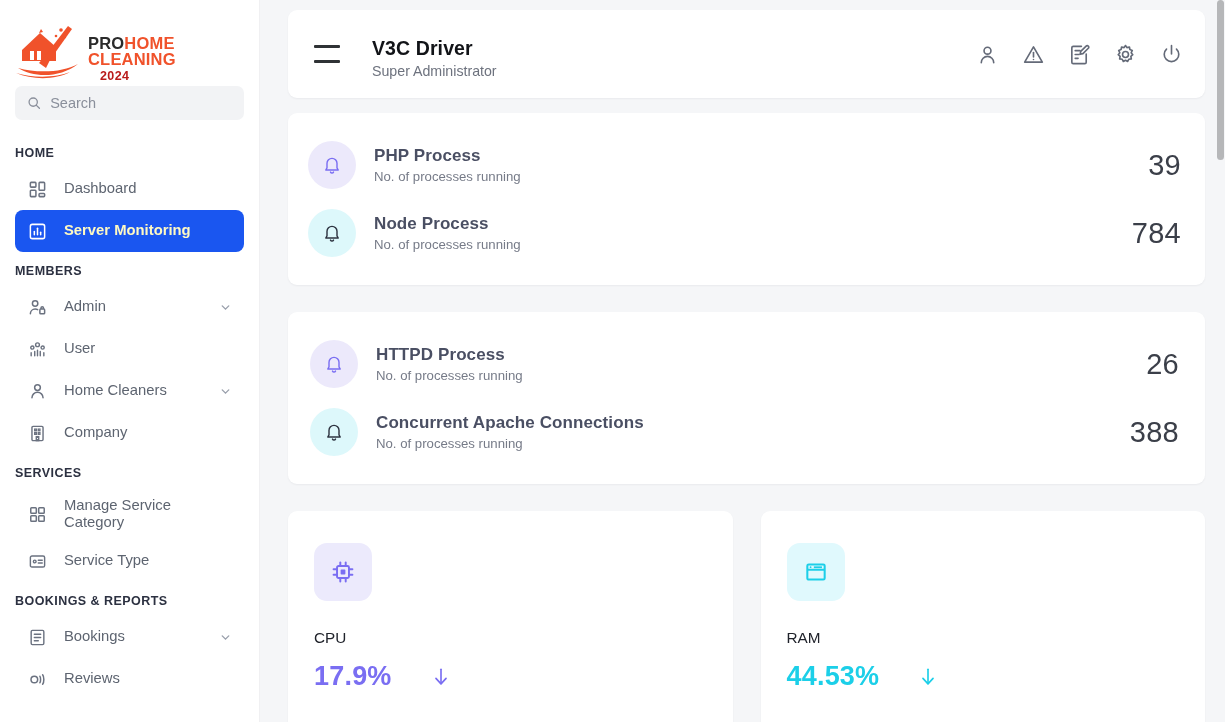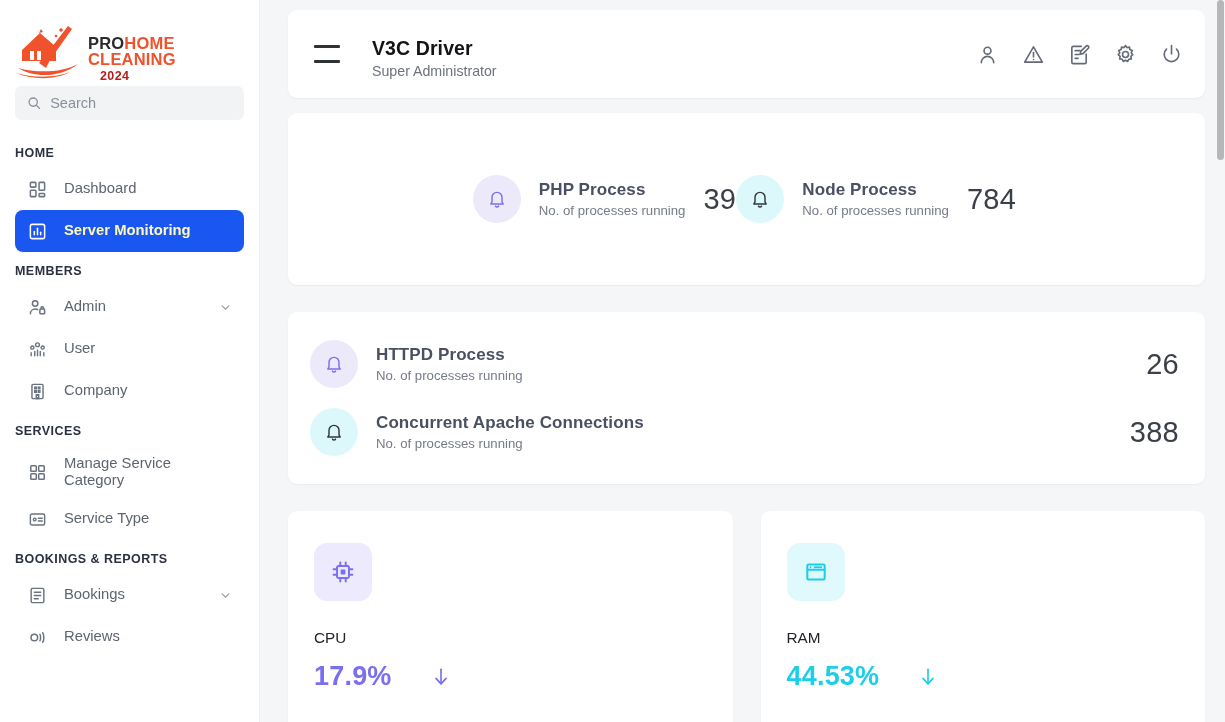--- a/index.html
+++ b/index.html
@@ -76,21 +76,21 @@
   .topbar-icons { margin-left: auto; display: flex; align-items: center; gap: 23px; }
   .topbar-icons .tb-ico { width: 23px; height: 23px; cursor: pointer; display:flex; }
 
   .row { display: flex; gap: 28px; margin-bottom: 27px; }
   .col-half { flex: 1 1 0; }
 
   .welcome { padding: 32px 26px 26px 26px; height: 172px; }
   .welcome-hi { font-size: 18.5px; color: #656a7a; font-weight: 400; }
   .welcome-body { font-size: 15.3px; color: #545a68; line-height: 1.62; margin-top: 22px; }
 
-  .proc-card { padding: 18px 24px 18px 20px; height: 172px; display:flex; flex-direction:row; justify-content:center; }
+  .proc-card { padding: 18px 24px 18px 20px; height: 172px; display:flex; flex-direction:column; justify-content:center; }
   .proc-row { display: flex; align-items: center; gap: 18px; padding: 10px 0; }
   .proc-bell { width: 48px; height: 48px; border-radius: 50%; flex: 0 0 48px; display:flex; align-items:center; justify-content:center; }
   .proc-bell.purple { background: #ece9fb; }
   .proc-bell.cyan   { background: #ddf8fb; }
   .proc-texts { flex: 1 1 auto; }
   .proc-title { font-size: 17px; font-weight: 700; color: #4a4f63; letter-spacing: .1px; }
   .proc-sub { font-size: 13.2px; color: #767b88; margin-top: 3px; }
   .proc-value { font-size: 29px; color: #3b3f49; font-weight: 400; letter-spacing: .3px; }
 
   .wide-card { padding: 18px 26px 18px 22px; height: 172px; display:flex; flex-direction:column; justify-content:center; }
@@ -196,20 +196,32 @@
           <svg width="19" height="19" viewBox="0 0 24 24" fill="none" stroke="#6b7280" stroke-width="1.8">
             <circle cx="12" cy="6" r="2.4"></circle>
               <circle cx="5.5" cy="9.5" r="2"></circle>
               <circle cx="18.5" cy="9.5" r="2"></circle>
             <path d="M8.5 20v-5.5M12 20v-7M15.5 20v-5.5M4 20v-4M20 20v-4" stroke-linecap="round"></path>
           </svg>
         </span>
         <span class="ni-label">User</span>
       </div>
 
+      <div class="nav-item">
+        <span class="ni-icon">
+          <svg width="19" height="19" viewBox="0 0 24 24" fill="none" stroke="#6b7280" stroke-width="1.9">
+            <circle cx="12" cy="7" r="3.6"></circle>
+              <path d="M5 20c0-3.9 3.1-7 7-7s7 3.1 7 7" stroke-linecap="round"></path>
+          </svg>
+        </span>
+        <span class="ni-label">Home Cleaners</span>
+        <svg class="ni-chev" viewBox="0 0 24 24" fill="none" stroke="#9aa0ac" stroke-width="2.6">
+            <polyline points="6 9 12 15 18 9" stroke-linecap="round"></polyline>
+          </svg>
+      </div>
 
       <div class="nav-item">
         <span class="ni-icon">
           <svg width="19" height="19" viewBox="0 0 24 24" fill="none" stroke="#6b7280" stroke-width="1.8">
             <rect x="5" y="3" width="14" height="18" rx="1.4"></rect>
             <rect x="8.5" y="6.5" width="2" height="2"></rect>
               <rect x="13" y="6.5" width="2" height="2"></rect>
             <rect x="8.5" y="11" width="2" height="2"></rect>
               <rect x="13" y="11" width="2" height="2"></rect>
             <rect x="10.5" y="16" width="3" height="5"></rect>

